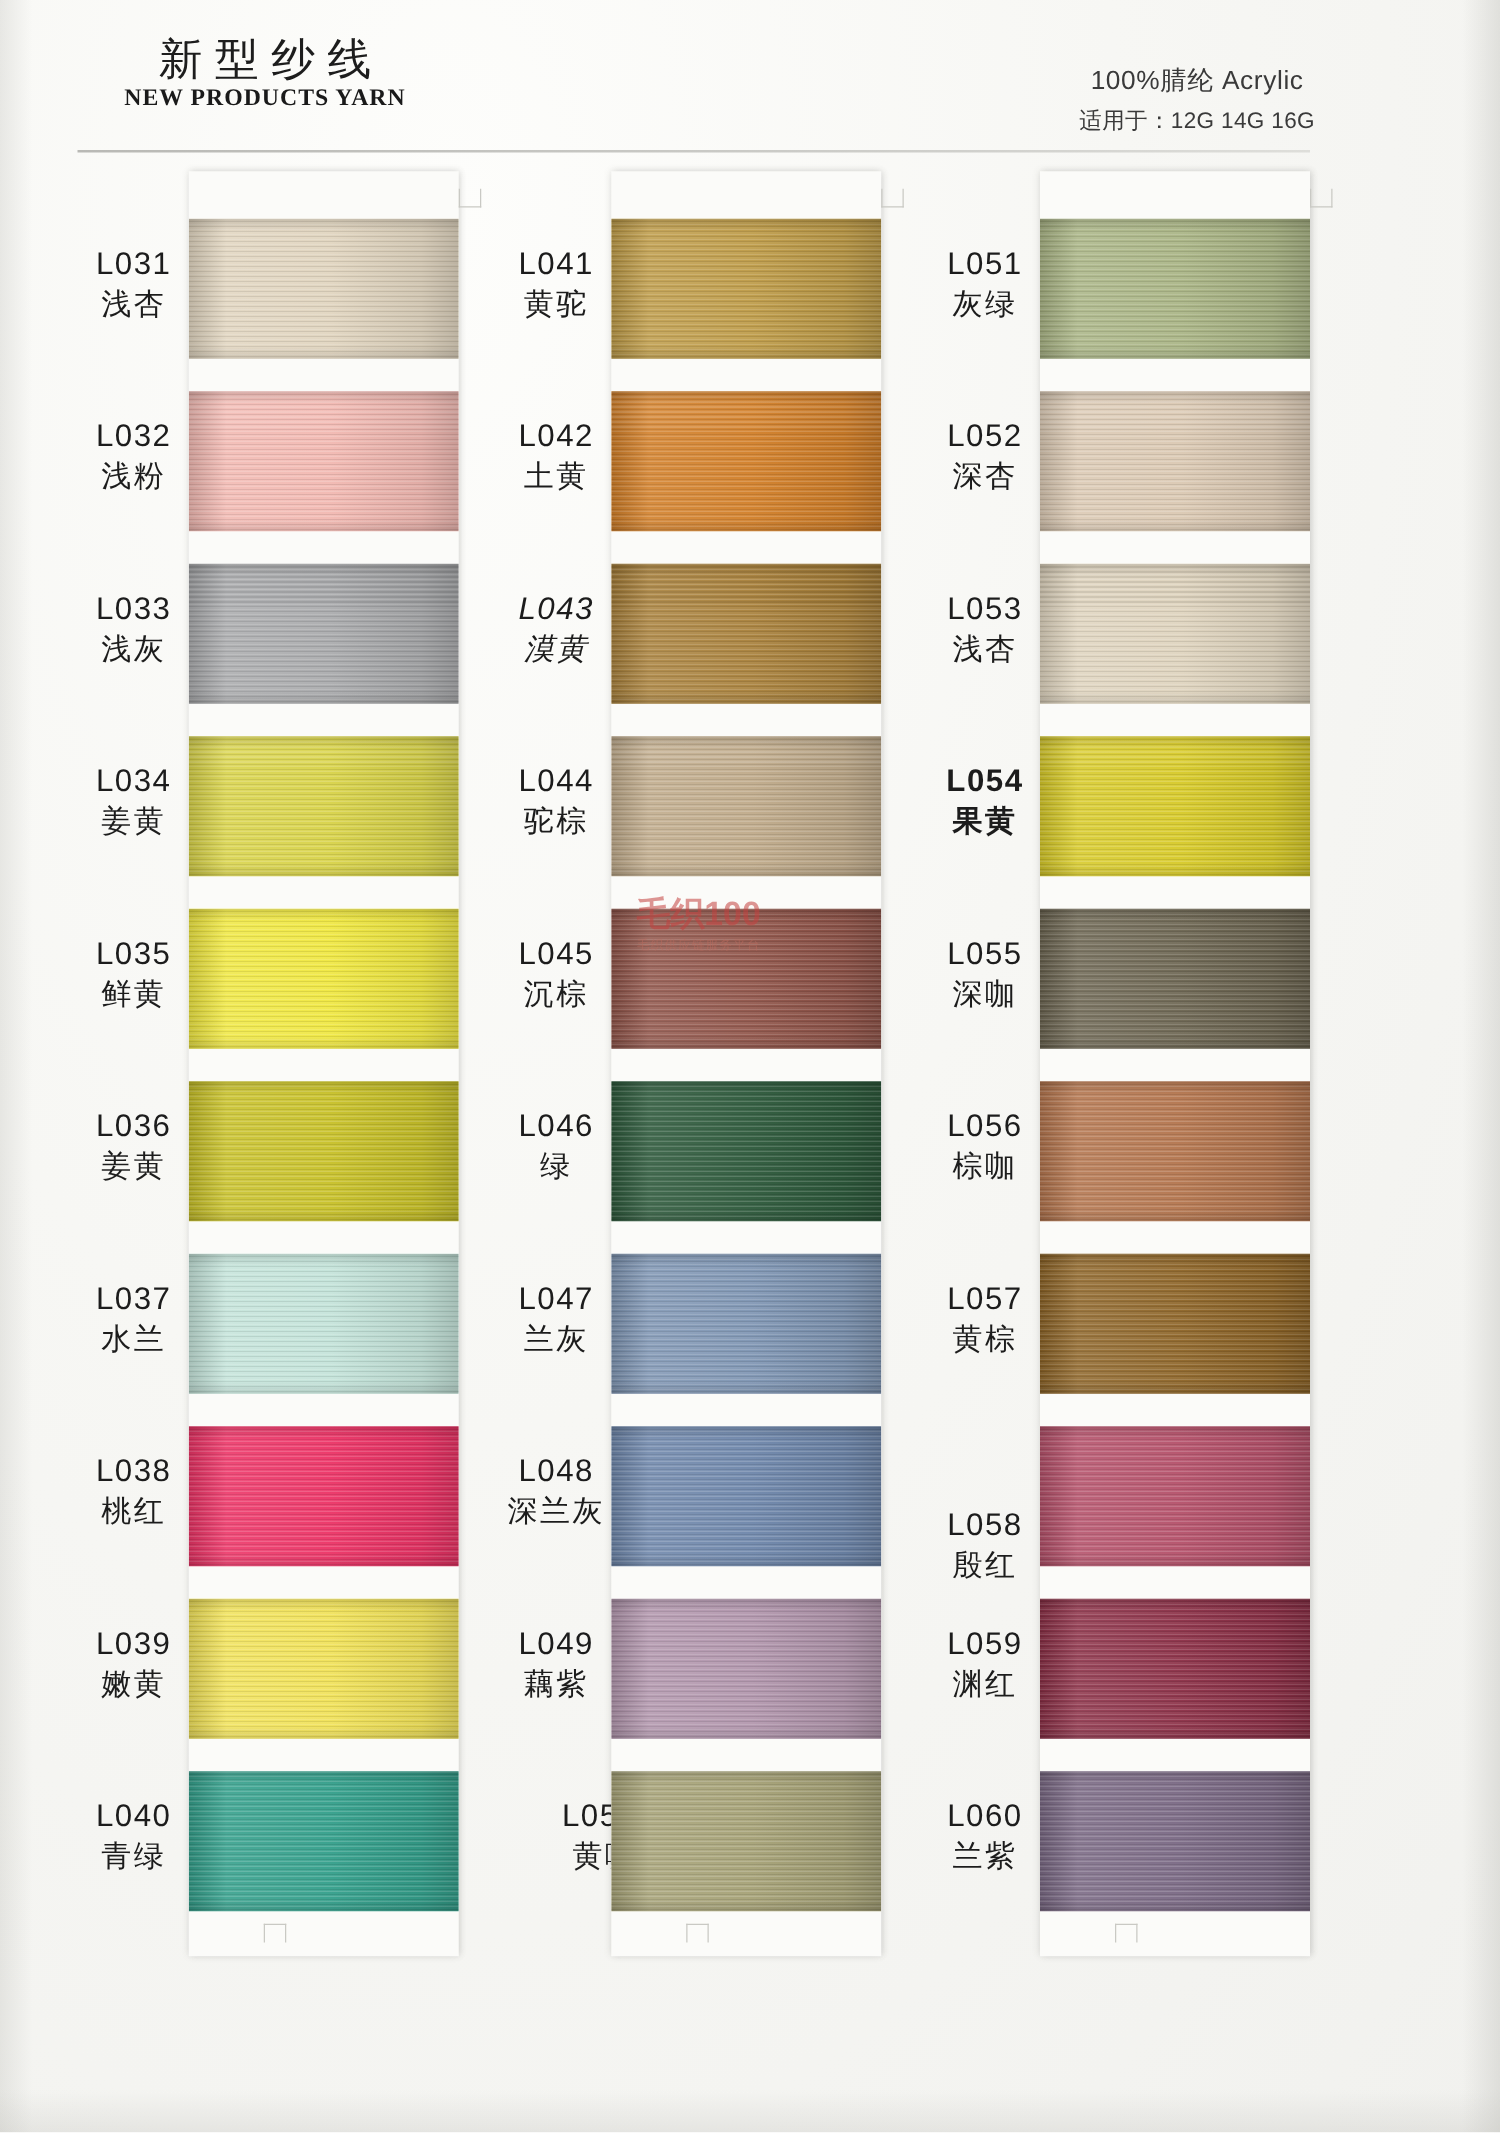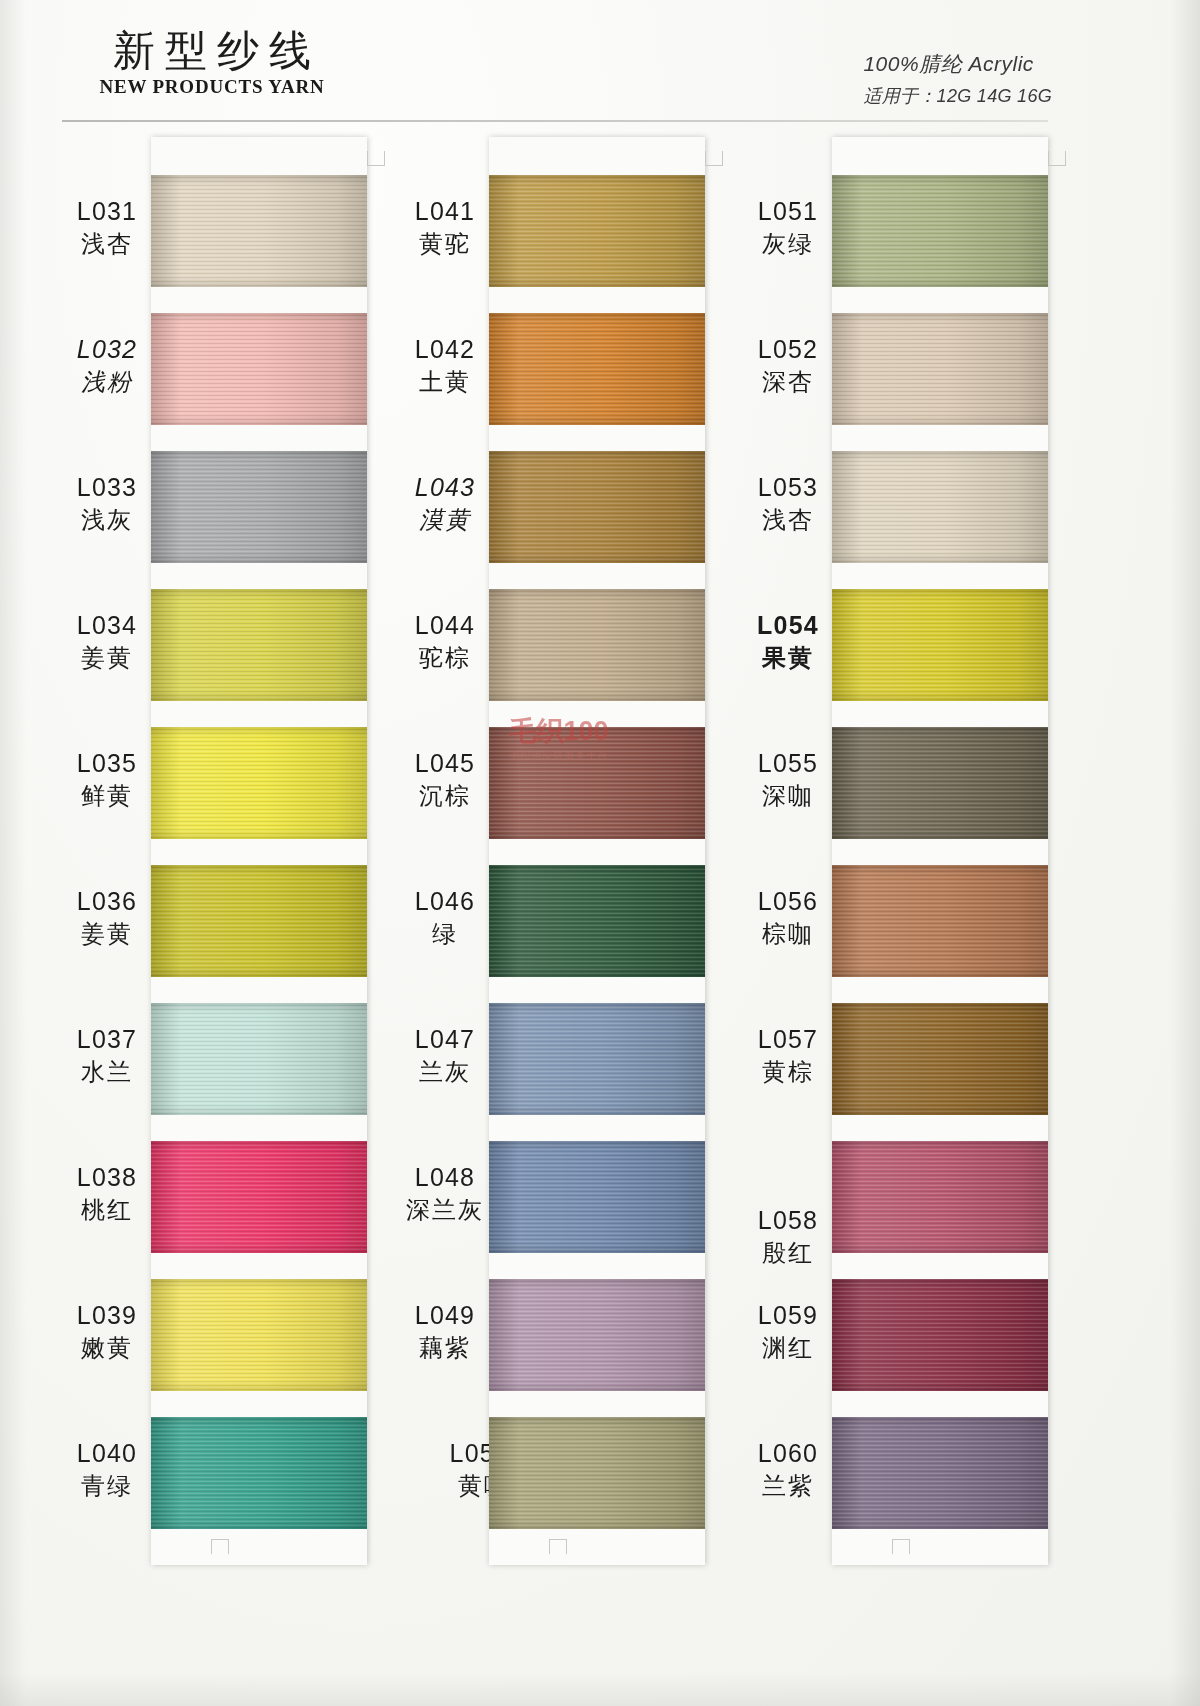--- a/index.html
+++ b/index.html
@@ -27,21 +27,21 @@
   }
   .brand {
     position: absolute;
     left: 62px;
     top: 28px;
     width: 300px;
     text-align: center;
   }
   .brand-cn {
     font-family: "Liberation Serif", serif;
-    font-size: 42px;
+    font-size: 35px;
     letter-spacing: 10px;
     color: #1d1d1d;
     line-height: 1.12;
     font-weight: 400;
     text-indent: 10px;
   }
   .brand-en {
     font-family: "Liberation Serif", serif;
     font-size: 19px;
     letter-spacing: 0.8px;
@@ -66,23 +66,22 @@
     font-size: 45px;
     font-weight: 700;
     color: #2a2a2a;
     letter-spacing: 1px;
     white-space: nowrap;
   }
   .spec {
     position: absolute;
     right: 148px;
     top: 50px;
-    text-align: left;
+    text-align: center;
     color: #3a3a3a;
-    font-style: italic;
   }
   .spec-line1 {
     font-size: 21px;
     letter-spacing: 0.5px;
     white-space: nowrap;
   }
   .spec-line2 {
     font-size: 18px;
     margin-top: 6px;
     letter-spacing: 0.3px;
@@ -248,21 +247,21 @@
     </div>
     <div class="brand-rule"></div>
   </div>
 
   <div id="columns-root">
       <div class="column" style="left: 0px; top: 0px;">
         <div class="label" style="left: 42px; top: 197px;">
           <div class="code">L031</div>
           <div class="name">浅杏</div>
         </div>
-        <div class="label" style="left: 42px; top: 335px; font-style: italic;">
+        <div class="label" style="left: 42px; top: 335px;">
           <div class="code">L032</div>
           <div class="name">浅粉</div>
         </div>
         <div class="label" style="left: 42px; top: 473px;">
           <div class="code">L033</div>
           <div class="name">浅灰</div>
         </div>
         <div class="label" style="left: 42px; top: 611px;">
           <div class="code">L034</div>
           <div class="name">姜黄</div>

